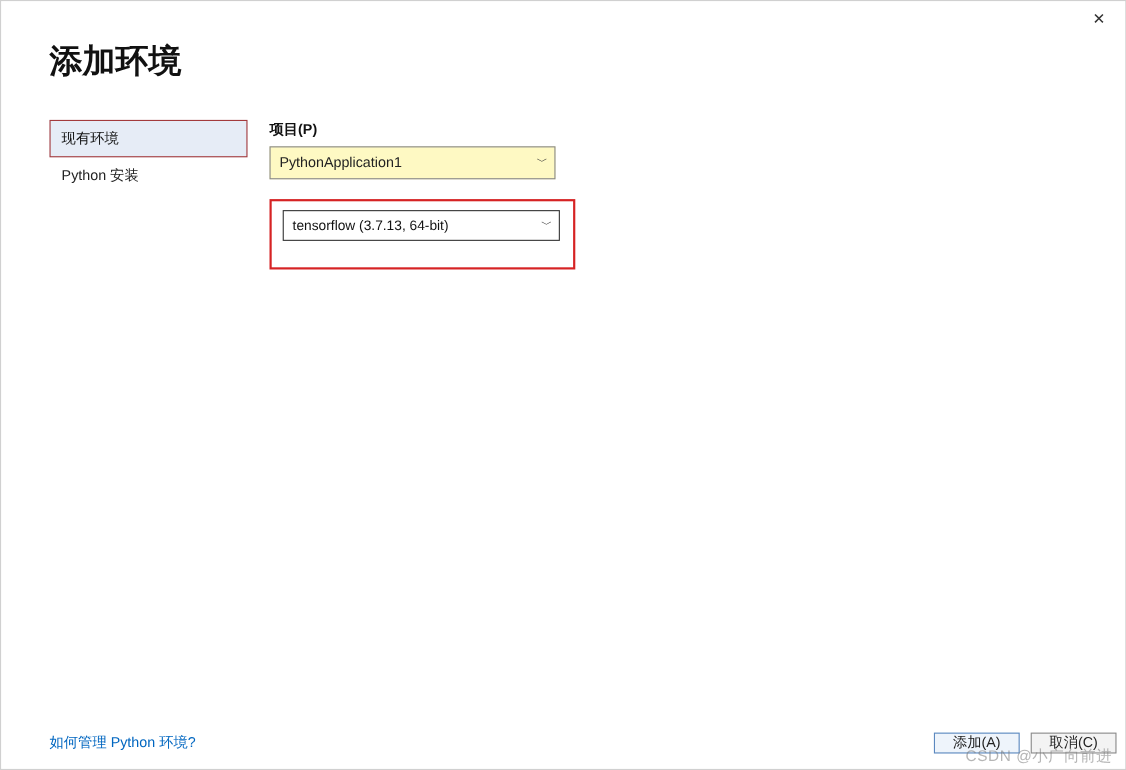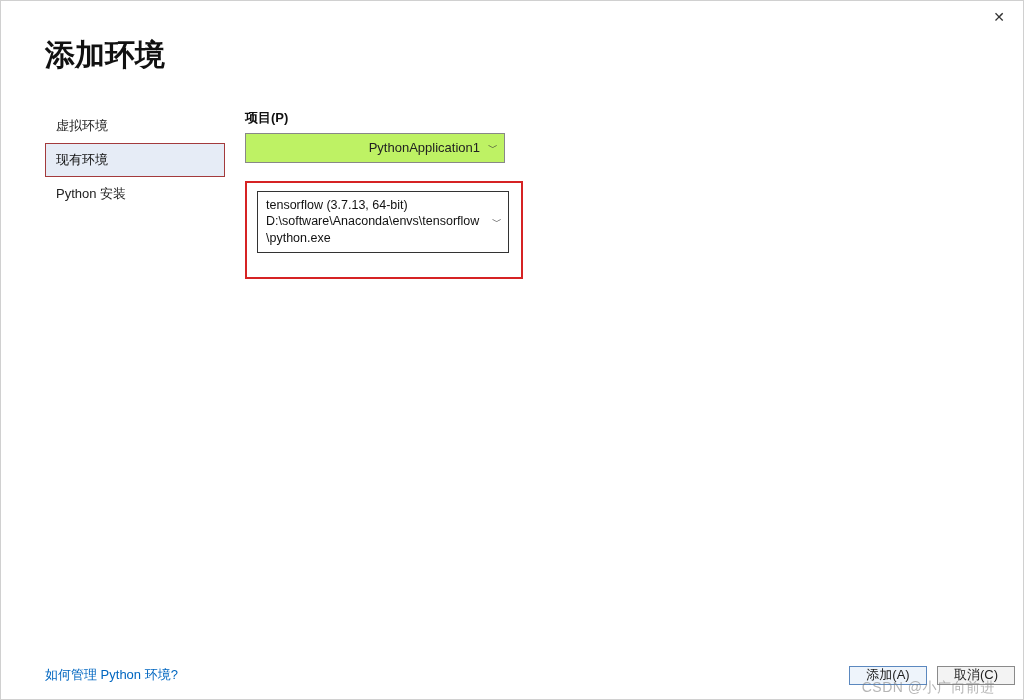--- a/index.html
+++ b/index.html
@@ -58,27 +58,26 @@
   .field-label {
     font-size: 13px;
     font-weight: 700;
     color: #111;
     margin-bottom: 6px;
   }
   .combo {
     position: relative;
     width: 260px;
     border: 1px solid #888;
-    background: #bef264;
+    background: #fef9c3;
     padding: 5px 24px 5px 8px;
     font-size: 13px;
     color: #222;
     cursor: pointer;
     line-height: 1.35;
-    text-align: right;
   }
   .combo .chev {
     position: absolute;
     right: 6px; top: 50%;
     transform: translateY(-50%);
     font-size: 10px;
     color: #333;
     pointer-events: none;
   }
   .env-block {
@@ -134,62 +133,58 @@
     align-items: center;
     justify-content: center;
     padding: 0 12px;
   }
   .btn.primary {
     border: 1px solid #5b88bf;
     background: #eef4fb;
   }
   .watermark {
     position: absolute;
-    right: 28px; bottom: 2px;
+    right: 12px; bottom: 2px;
     font-size: 14px;
     color: rgba(120,120,120,0.55);
     letter-spacing: 0.5px;
     pointer-events: none;
   }
 </style>
 </head>
 <body>
 
 <div class="window">
 
   <div class="close-btn">
     <span>✕</span>
   </div>
 
   <div class="title">添加环境</div>
 
   <div class="sidebar">
-    <div class="sidebar-item">
-      <span>虚拟环境</span>
-    </div>
     <div class="sidebar-item selected">
       <span>现有环境</span>
     </div>
     <div class="sidebar-item">
       <span>Python 安装</span>
     </div>
   </div>
 
   <div class="content">
 
     <div class="field-label">项目(P)</div>
     <div class="combo">
       <span>PythonApplication1</span>
       <span class="chev">﹀</span>
     </div>
 
     <div class="env-block">
       <div class="env-combo">
         <span>tensorflow (3.7.13, 64-bit)</span><br>
-        <span>D:\software\Anaconda\envs\tensorflow\python.exe</span>
         <span class="chev">﹀</span>
       </div>
     </div>
 
   </div>
 
   <div class="footer">
     <span class="help-link">如何管理 Python 环境?</span>
     <span class="spacer"></span>
     <button class="btn primary">

